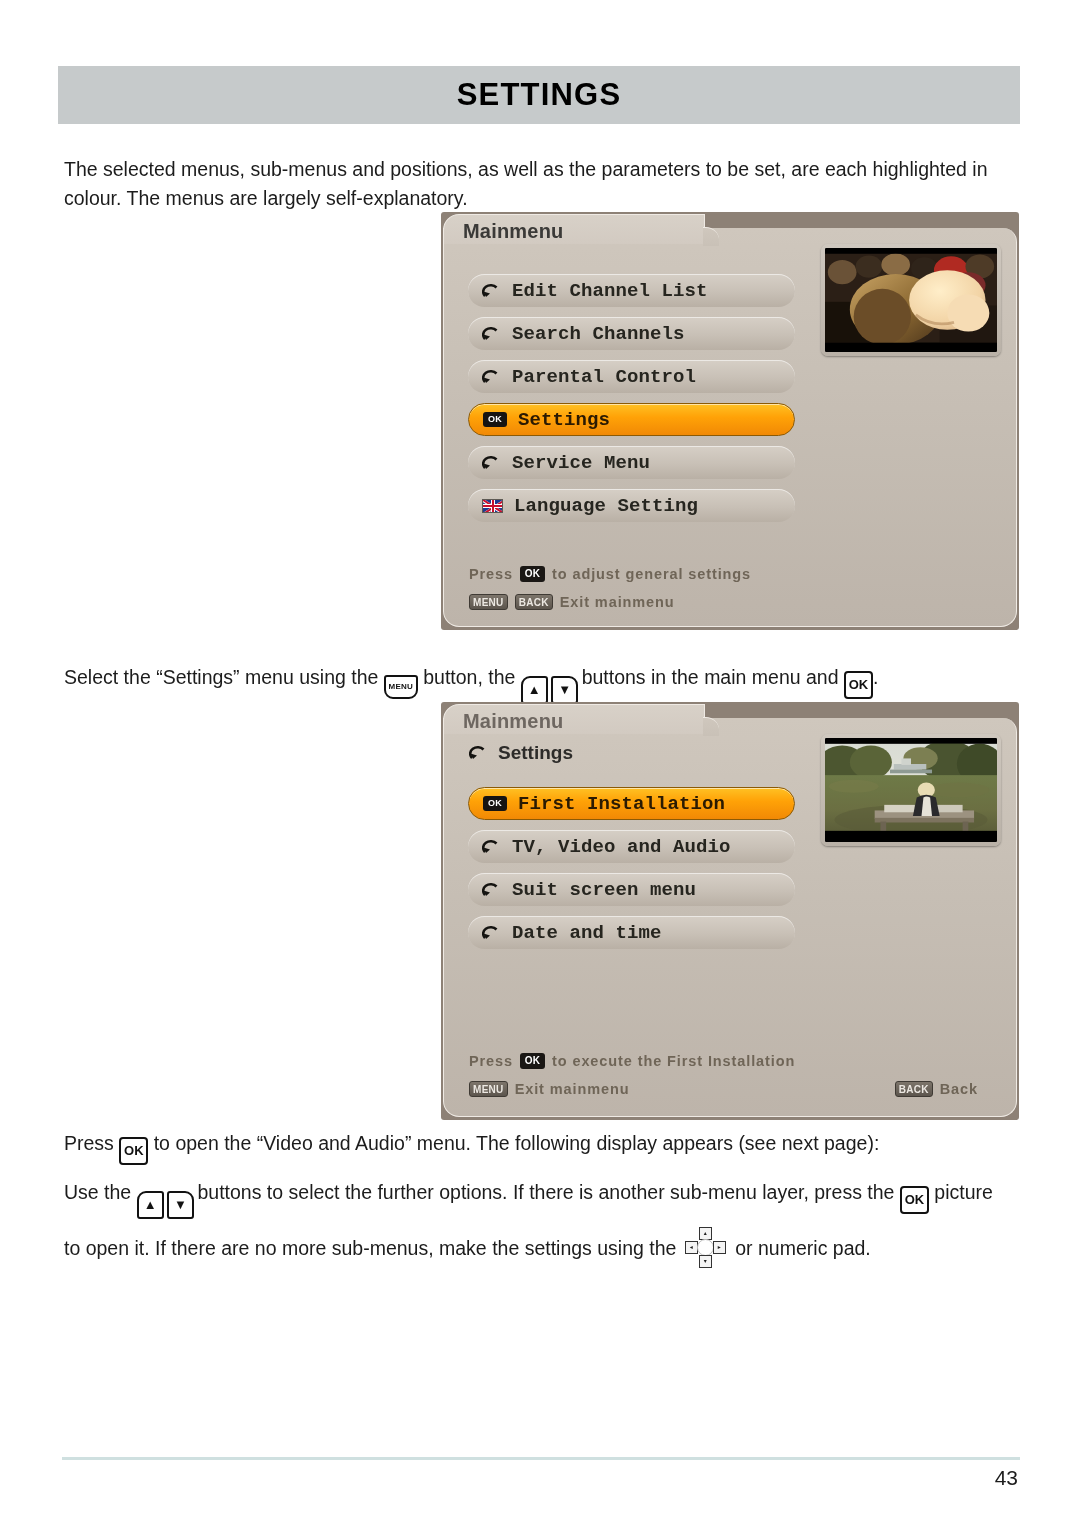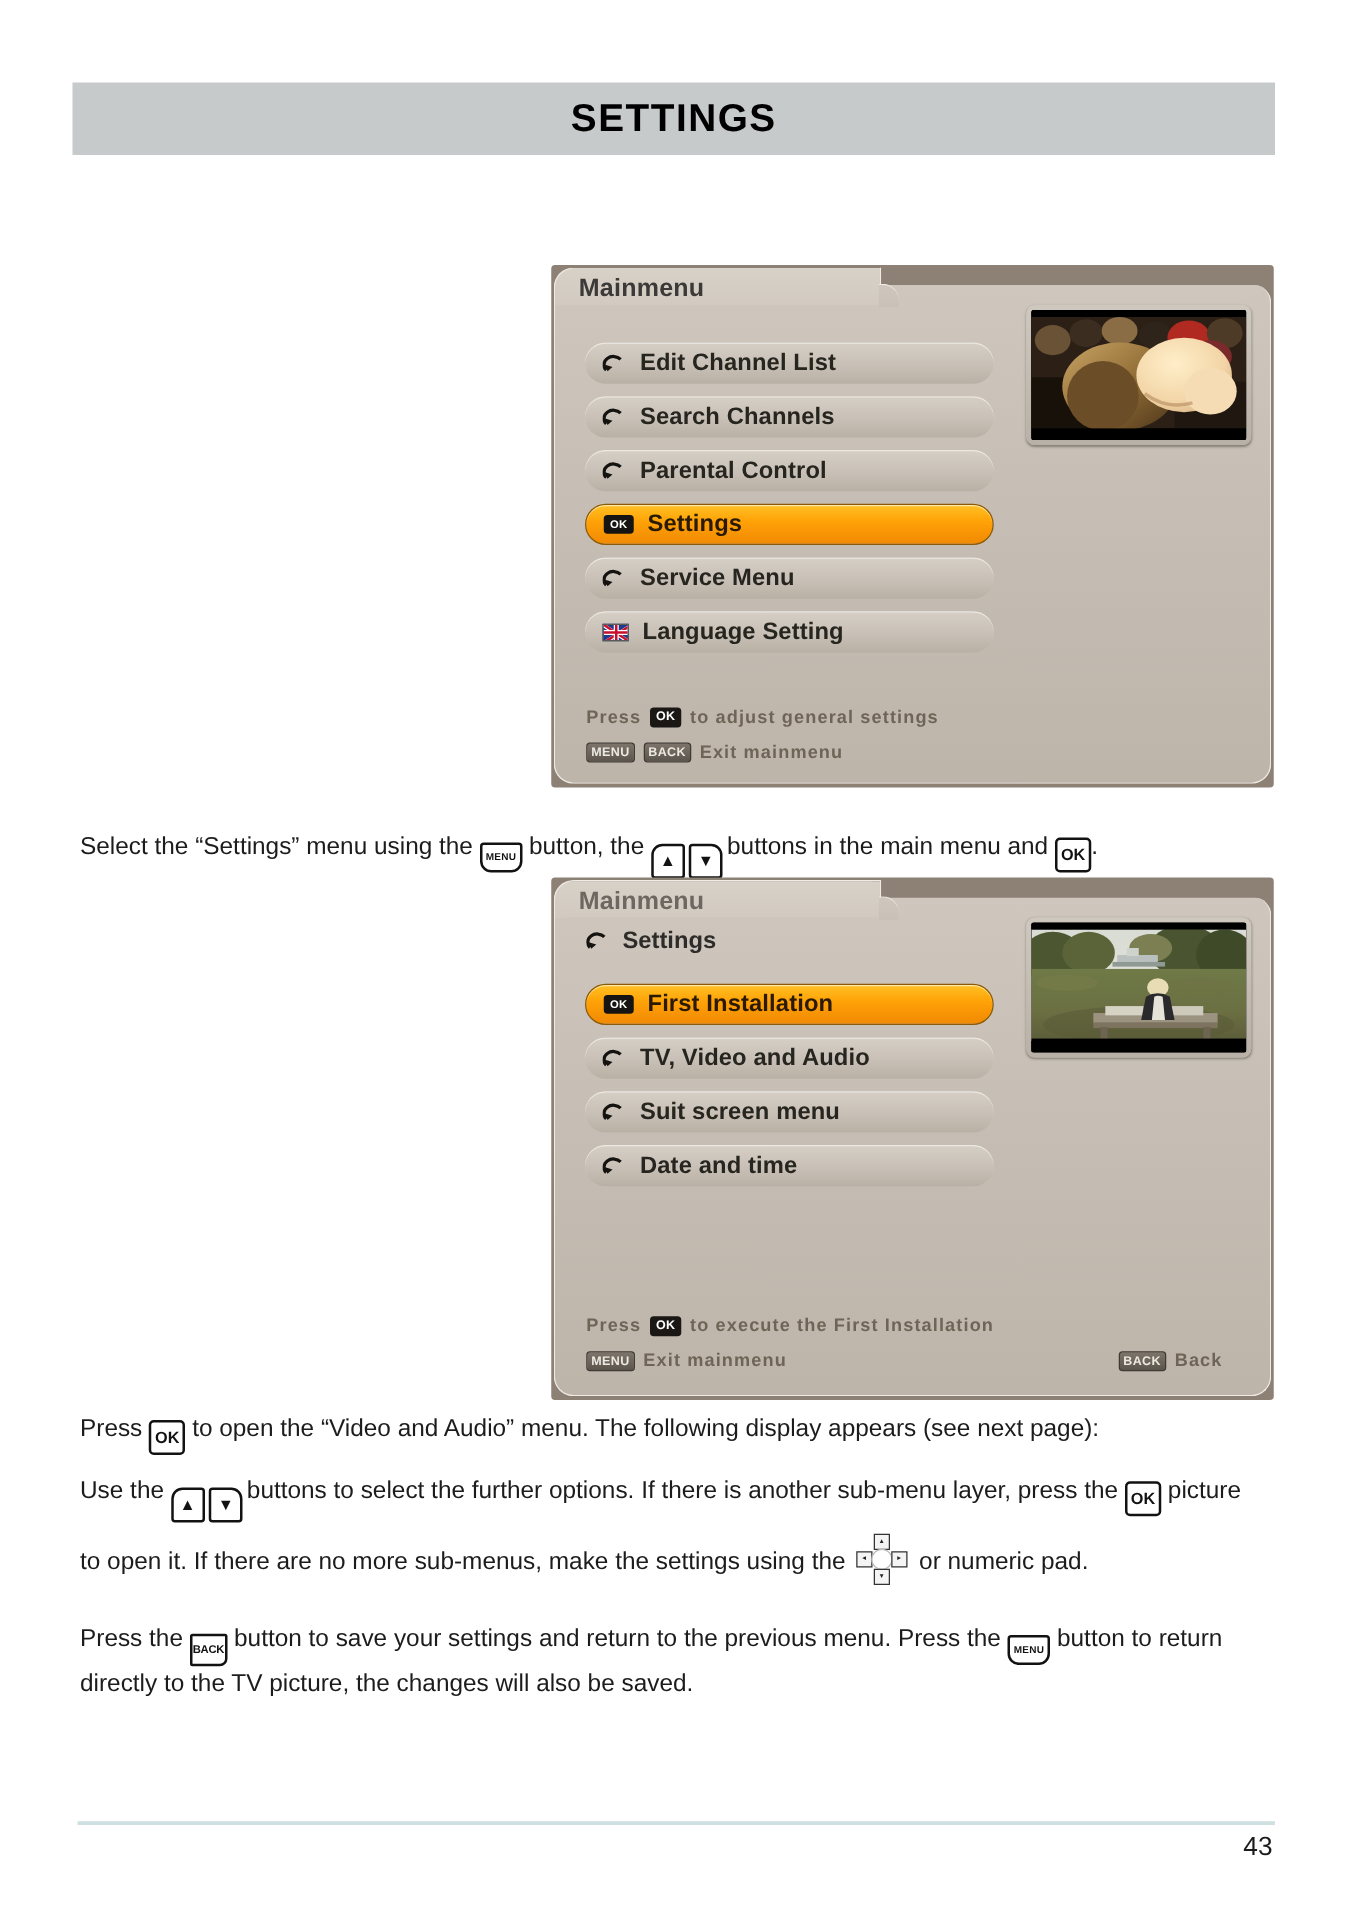--- a/index.html
+++ b/index.html
@@ -254,21 +254,21 @@
     align-items: center;
     padding-left: 14px;
     gap: 11px;
   }
   .osd-row .row-label {
     font-size: 19px;
     font-weight: bold;
     color: #26251f;
     letter-spacing: 0.1px;
     white-space: nowrap;
-    font-family: Liberation Sans, sans-serif;
+    font-family: Liberation Mono, monospace;
   }
   .osd-row.selected {
     background: linear-gradient(180deg, #ffc124 0%, #ffa207 42%, #f18905 100%);
     border: 1.6px solid #8b5a06;
     box-shadow: inset 0 1px 0 rgba(255,255,255,.6);
   }
   .osd-row.selected .row-label { color: #2a1a02; }
 
   
   .icon-loop {
@@ -395,20 +395,21 @@
 </style>
 </head>
 <body>
 
 <div class="page">
 
   <div class="title-bar">
     <span class="title-text">SETTINGS</span>
   </div>
 
+  <div class="para" id="intro-para">The selected menus, sub-menus and positions, as well as the parameters to be set, are each highlighted in colour. The menus are largely self-explanatory.</div>
 
 
   <div class="osd" id="osd-mainmenu">
     <div class="osd-inner"></div>
     <div class="osd-tab"></div>
     <div class="osd-title">Mainmenu</div>
 
     <div class="osd-thumb">
       <div class="thumb-screen">
         <svg viewBox="0 0 180 112" preserveAspectRatio="none">
@@ -678,24 +679,17 @@
     <span class="navpad">
       <span class="np np-u">▴</span>
       <span class="np np-l">◂</span>
       <span class="np-c"></span>
       <span class="np np-r">▸</span>
       <span class="np np-d">▾</span>
     </span>
     <span>or numeric pad.</span>
   </div>
 
-  <div class="para" id="save-para">
-    <span>Press the</span>
-    <span class="key key-back">BACK</span>
-    <span>button to save your settings and return to the previous menu. Press the</span>
-    <span class="key key-menu">MENU</span>
-    <span>button to return directly to the TV picture, the changes will also be saved.</span>
-  </div>
 
   <div class="footer-rule"></div>
   <div class="page-number">43</div>
 
 </div>
 
 </body></html>

